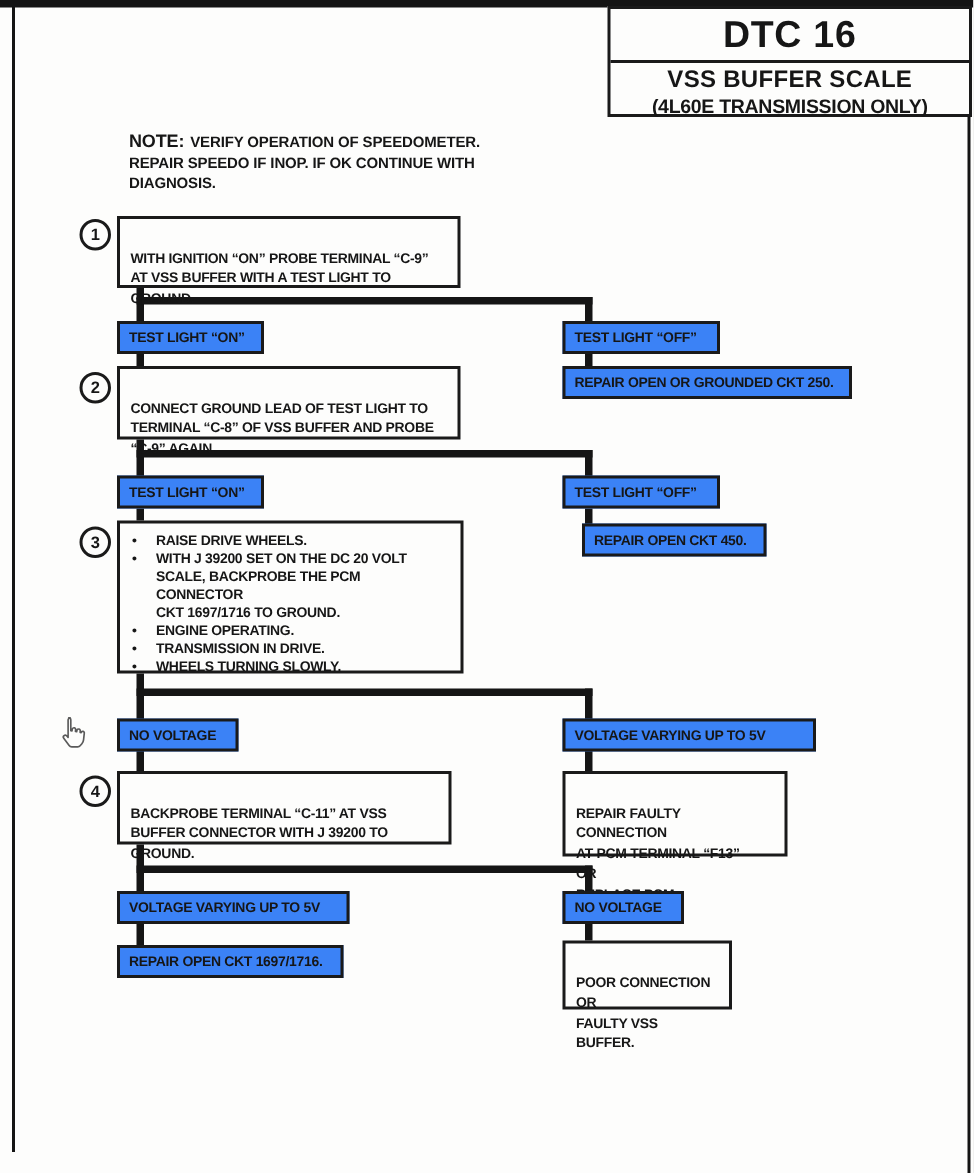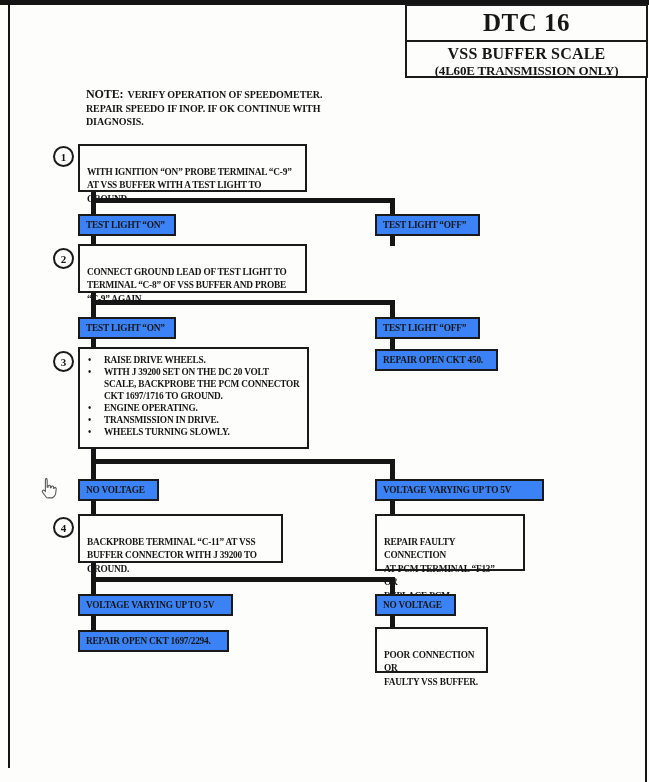--- a/index.html
+++ b/index.html
@@ -1,20 +1,20 @@
 <!DOCTYPE html>
 <html><head>
 <meta charset="utf-8">
 <style>
   * { margin:0; padding:0; box-sizing:border-box; }
   html,body { background:#e8e8e8; }
   .page {
     position:relative; width:649px; height:782px; margin:0 auto;
     background:#fdfdfc; overflow:hidden;
-    font-family:Liberation Serif, serif; color:#161616; font-weight:bold;
+    font-family:Liberation Sans, sans-serif; color:#161616; font-weight:bold;
   }
   .edge { position:absolute; background:#141414; }
   .titlebox {
     position:absolute; left:405px; top:4px; width:243px; height:74px;
     border:2px solid #1a1a1a; background:#fdfdfc; text-align:center; z-index:2;
   }
   .dtc { font-size:25px; line-height:34px; letter-spacing:0.5px; }
   .tdivider { border-top:2px solid #1a1a1a; width:100%; }
   .fault { font-size:16px; line-height:19px; margin-top:2px; letter-spacing:0.2px; }
   .qualifier { font-size:13px; line-height:15px; letter-spacing:-0.2px; }
@@ -87,29 +87,30 @@
   <div class="line" style="left:91px;top:616px;width:5px;height:16px;"></div>
   <div class="line" style="left:390px;top:616px;width:5px;height:13px;"></div>
 
   <div class="circle" style="left:53px;top:146px;">1</div>
   <div class="fbox pre" style="left:78px;top:144px;width:229px;height:48px;">WITH IGNITION “ON” PROBE TERMINAL “C-9”
 AT VSS BUFFER WITH A TEST LIGHT TO
 GROUND.</div>
 
   <div class="lbox" style="left:78px;top:214px;width:98px;">TEST LIGHT “ON”</div>
   <div class="lbox" style="left:375px;top:214px;width:105px;">TEST LIGHT “OFF”</div>
+  <div class="lbox" style="left:375px;top:244px;width:193px;">REPAIR OPEN OR GROUNDED CKT 250.</div>
 
   <div class="circle" style="left:53px;top:248px;">2</div>
   <div class="fbox pre" style="left:78px;top:244px;width:229px;height:49px;">CONNECT GROUND LEAD OF TEST LIGHT TO
 TERMINAL “C-8” OF VSS BUFFER AND PROBE
 “C-9” AGAIN.</div>
 
   <div class="lbox" style="left:78px;top:317px;width:98px;">TEST LIGHT “ON”</div>
   <div class="lbox" style="left:375px;top:317px;width:105px;">TEST LIGHT “OFF”</div>
-  <div class="lbox" style="left:375px;top:349px;width:123px;">REPAIR OPEN CKT 450.</div>
+  <div class="lbox" style="left:388px;top:349px;width:123px;">REPAIR OPEN CKT 450.</div>
 
   <div class="circle" style="left:53px;top:351px;">3</div>
   <div class="fbox bullets" style="left:78px;top:347px;width:231px;height:102px;padding:5px 7px 4px 8px;">
     <div class="bullet-row">
         <span class="bullet-mark">•</span>
         <span class="btext">RAISE DRIVE WHEELS.</span>
       </div>
     <div class="bullet-row">
         <span class="bullet-mark">•</span>
         <span class="btext">WITH J 39200 SET ON THE DC 20 VOLT
@@ -131,27 +132,27 @@
   </div>
 
   <div class="lbox" style="left:78px;top:479px;width:81px;">NO VOLTAGE</div>
   <div class="lbox" style="left:375px;top:479px;width:169px;">VOLTAGE VARYING UP TO 5V</div>
   <div class="fbox pre" style="left:375px;top:514px;width:150px;height:57px;">REPAIR FAULTY CONNECTION
 AT PCM TERMINAL “F13”
 OR
 REPLACE PCM.</div>
 
   <div class="circle" style="left:53px;top:517px;">4</div>
-  <div class="fbox pre" style="left:78px;top:514px;width:205px;height:49px;">BACKPROBE TERMINAL “C-11” AT VSS
+  <div class="fbox pre" style="left:78px;top:514px;width:223px;height:49px;">BACKPROBE TERMINAL “C-11” AT VSS
 BUFFER CONNECTOR WITH J 39200 TO
 GROUND.</div>
 
   <div class="lbox" style="left:78px;top:594px;width:155px;">VOLTAGE VARYING UP TO 5V</div>
   <div class="lbox" style="left:375px;top:594px;width:81px;">NO VOLTAGE</div>
-  <div class="lbox" style="left:78px;top:630px;width:151px;">REPAIR OPEN CKT 1697/2294.</div>
+  <div class="lbox" style="left:78px;top:630px;width:151px;">REPAIR OPEN CKT 1697/1716.</div>
   <div class="fbox pre" style="left:375px;top:627px;width:113px;height:46px;">POOR CONNECTION
 OR
 FAULTY VSS BUFFER.</div>
 
   <svg class="cursor" viewBox="0 0 24 28">
     <path d="M9.8 2.6c.8 0 1.4.6 1.4 1.4v7.2l.8.1.2-1.2c.1-.6.7-1 1.3-.9.6.1 1 .6.9 1.2l-.1 1.3.8.1.2-.9c.1-.6.7-1 1.3-.9.6.1 1 .7.9 1.3l-.1 1 .7.1c.1-.5.6-.9 1.2-.8.6.1 1 .6.9 1.2l-.5 4.4c-.1 1-.5 1.9-1.1 2.6l-1.2 1.4c-.4.5-1 .7-1.6.7h-4c-.7 0-1.3-.3-1.7-.9l-3.6-4.9c-.4-.5-.3-1.3.2-1.7.5-.4 1.2-.4 1.7.1l1 1.1V4c0-.8.6-1.4 1.4-1.4z" fill="#fdfdfc" stroke="#5a5a5a" stroke-width="1.1" stroke-linejoin="round"></path>
   </svg>
 
 </div>
 

